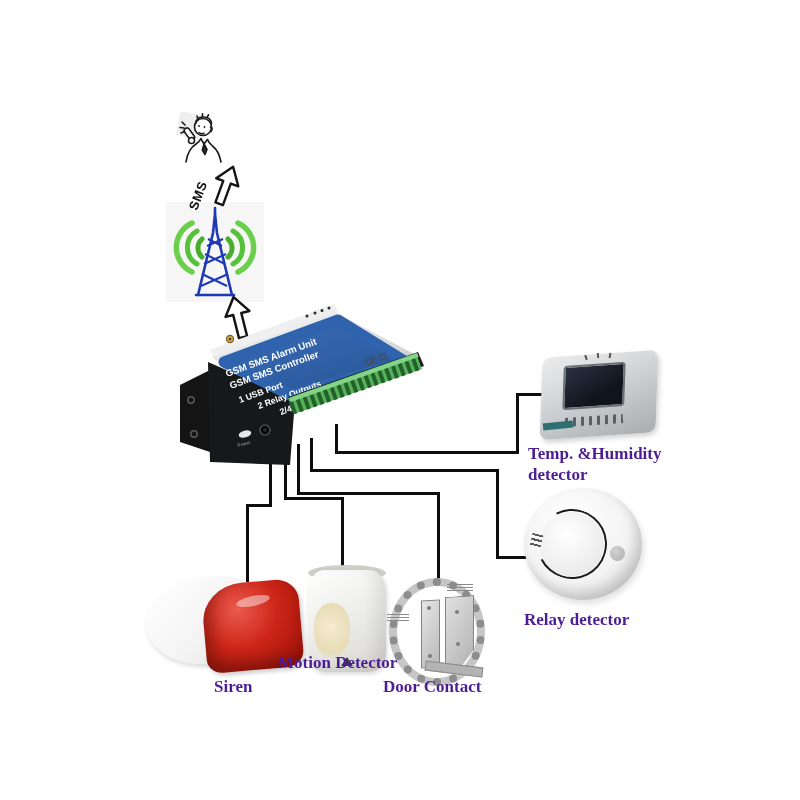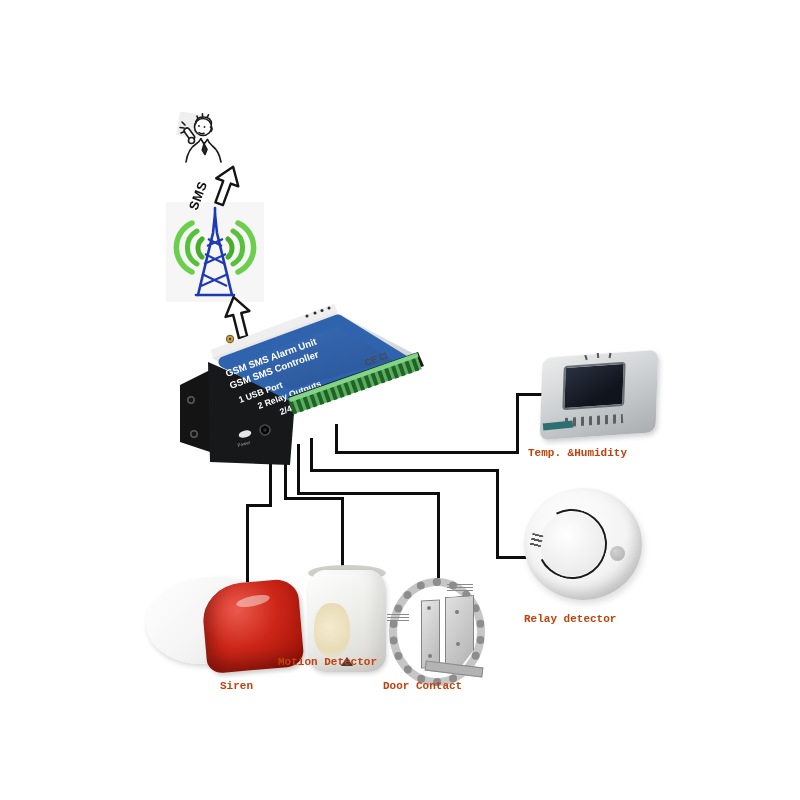--- a/index.html
+++ b/index.html
@@ -1,21 +1,21 @@
 <!DOCTYPE html>
 <html><head>
 <meta charset="utf-8">
 <style>
   html,body{margin:0;padding:0;background:#fff;}
   .stage{position:relative;width:800px;height:800px;background:#ffffff;overflow:hidden;
          font-family:"Liberation Sans",sans-serif;}
   .abs{position:absolute;}
   .wire{position:absolute;background:#0d0d0d;z-index:2;}
-  .lbl{position:absolute;font-family:Liberation Mono, monospace;font-weight:bold;
-       color:#c2410c;font-size:11px;line-height:21px;z-index:6;white-space:nowrap;}
+  .lbl{position:absolute;font-family:Liberation Serif, serif;font-weight:bold;
+       color:#4c1d95;font-size:17px;line-height:21px;z-index:6;white-space:nowrap;}
   
   .tower-panel{left:166px;top:202px;width:98px;height:100px;background:#f6f6f6;z-index:1;}
   
   .sms-text{left:188px;top:176px;width:42px;height:34px;transform:rotate(-70deg);
             font-weight:bold;font-size:13px;letter-spacing:.5px;color:#111;z-index:3;}
   
   .device-svg{left:170px;top:300px;z-index:5;}
   .devtxt{fill:#ffffff;font-family:"Liberation Sans",sans-serif;font-weight:bold;}
   
   .temp-group{left:535px;top:348px;width:135px;height:98px;z-index:3;}
@@ -226,37 +226,38 @@
     <div class="temp-body"></div>
     <div class="temp-screen"></div>
     <div class="temp-vents"></div>
     <div class="temp-edge"></div>
     <div class="temp-tick" style="left:50px;top:7px;transform:rotate(-18deg);"></div>
     <div class="temp-tick" style="left:62px;top:5px;transform:rotate(-5deg);"></div>
     <div class="temp-tick" style="left:74px;top:5px;transform:rotate(10deg);"></div>
   </div>
   <div class="lbl" style="left:528px;top:443px;">
     <div>Temp. &amp;Humidity</div>
+    <div>detector</div>
   </div>
 
   <div class="abs smoke-group">
     <div class="smoke-outer"></div>
     <div class="smoke-inner"></div>
     <div class="smoke-ring"></div>
     <div class="smoke-vent"></div>
     <div class="smoke-btn"></div>
   </div>
   <div class="lbl" style="left:524px;top:609px;">Relay detector</div>
 
   <div class="abs siren-group">
     <div class="siren-red"></div>
     <div class="siren-white"></div>
     <div class="siren-gloss"></div>
   </div>
-  <div class="lbl" style="left:220px;top:676px;">Siren</div>
+  <div class="lbl" style="left:214px;top:676px;">Siren</div>
 
   <div class="abs motion-group">
     <div class="motion-cap"></div>
     <div class="motion-body"></div>
     <div class="motion-lens"></div>
     <div class="motion-tri"></div>
   </div>
   <div class="lbl" style="left:278px;top:652px;">Motion Detector</div>
 
   <div class="abs door-group">

